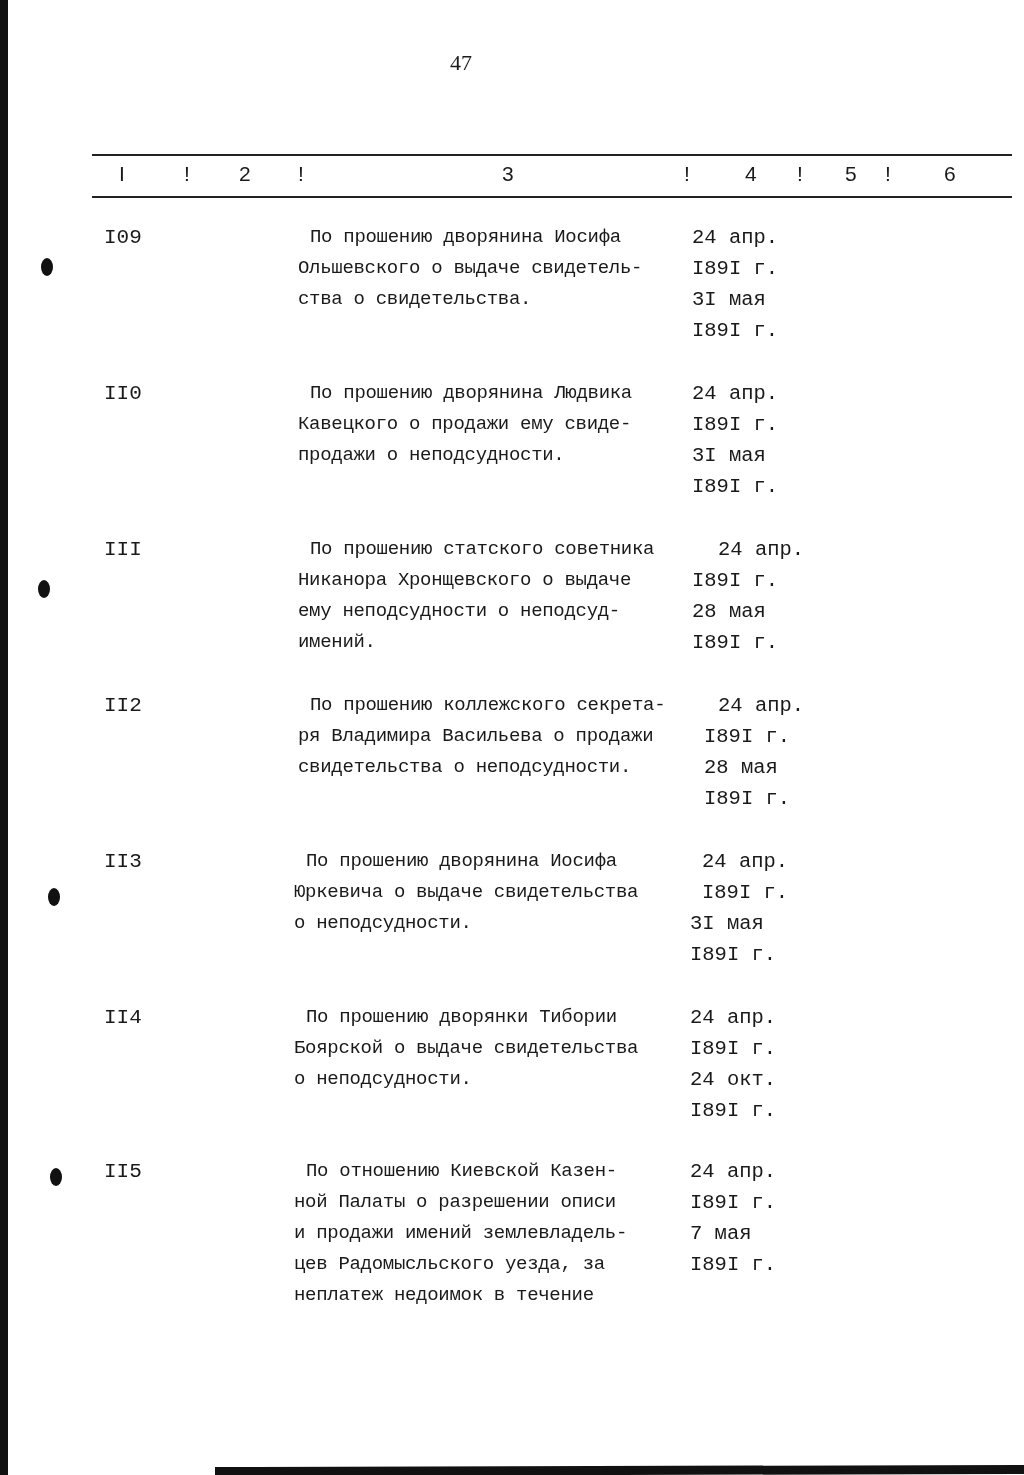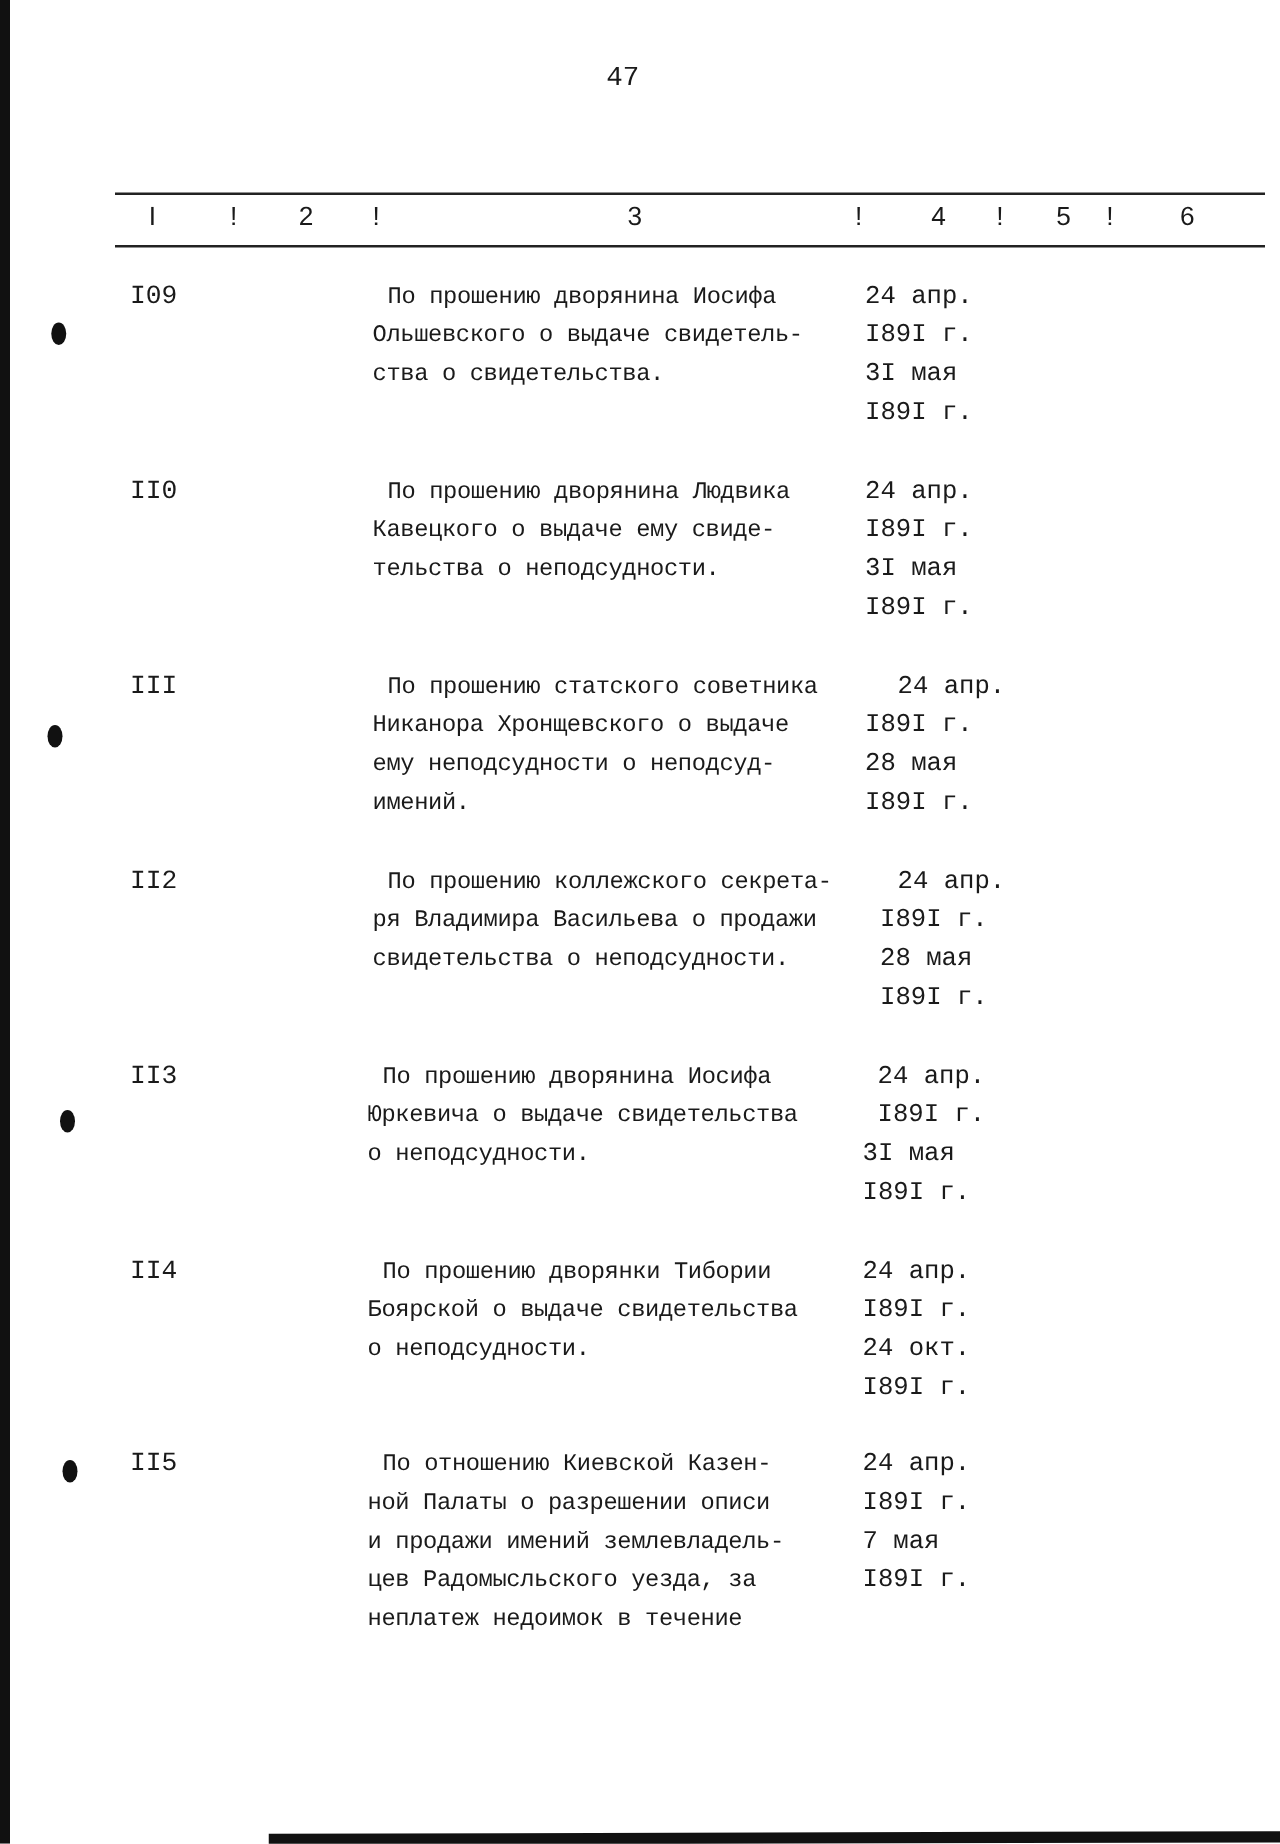--- a/index.html
+++ b/index.html
@@ -4,21 +4,21 @@
   <style>
     html, body { margin: 0; padding: 0; }
     body {
       width: 1024px; height: 1475px; background: #ffffff;
       position: relative; overflow: hidden;
       font-family: "DejaVu Sans Mono", "Liberation Mono", monospace;
       color: #1a1a1a;
     }
     .left-edge { position: absolute; left: 0; top: 0; width: 8px; height: 1475px; background: #111; }
     .bottom-edge { position: absolute; left: 215px; top: 1466px; width: 809px; height: 9px; background: #111; transform: skewY(-0.15deg); }
-    .page-number { position: absolute; left: 485px; top: 50px; font-size: 22px; font-family: Liberation Mono, monospace; }
+    .page-number { position: absolute; left: 450px; top: 50px; font-size: 22px; font-family: Liberation Serif, serif; }
     .rule { position: absolute; left: 92px; width: 920px; height: 2px; background: #222; }
     .rule.top { top: 154px; }
     .rule.bottom { top: 196px; }
     .hdr { position: absolute; top: 162px; font-size: 21px; font-family: "Liberation Sans", sans-serif; }
     .punch { position: absolute; width: 12px; height: 18px; border-radius: 50%; background: #111; }
     .entry { position: absolute; left: 0; width: 1024px; }
     .num { position: absolute; left: 104px; top: 0; font-size: 21px; font-family: "Liberation Mono", monospace; }
     .line { position: absolute; font-size: 19px; white-space: pre; letter-spacing: -0.3px; font-family: Liberation Mono, monospace; }
     .d { position: absolute; font-size: 20.5px; white-space: pre; font-family: "Liberation Mono", monospace; }
   </style>
@@ -59,22 +59,22 @@
   <span class="line" style="left:298px;top:62px">ства о свидетельства.</span>
   <span class="d" style="left:692px;top:0">24 апр.</span>
   <span class="d" style="left:692px;top:31px">I89I г.</span>
   <span class="d" style="left:692px;top:62px">3I мая</span>
   <span class="d" style="left:692px;top:93px">I89I г.</span>
 </div>
 
 <div class="entry" style="top:382px">
   <span class="num">II0</span>
   <span class="line" style="left:310px;top:0">По прошению дворянина Людвика</span>
-  <span class="line" style="left:298px;top:31px">Кавецкого о выдаче ему свиде-</span>
-  <span class="line" style="left:298px;top:62px">тельства о неподсудности.</span>
+  <span class="line" style="left:298px;top:31px">Кавецкого о продажи ему свиде-</span>
+  <span class="line" style="left:298px;top:62px">продажи о неподсудности.</span>
   <span class="d" style="left:692px;top:0">24 апр.</span>
   <span class="d" style="left:692px;top:31px">I89I г.</span>
   <span class="d" style="left:692px;top:62px">3I мая</span>
   <span class="d" style="left:692px;top:93px">I89I г.</span>
 </div>
 
 <div class="entry" style="top:538px">
   <span class="num">III</span>
   <span class="line" style="left:310px;top:0">По прошению статского советника</span>
   <span class="line" style="left:298px;top:31px">Никанора Хронщевского о выдаче</span>

